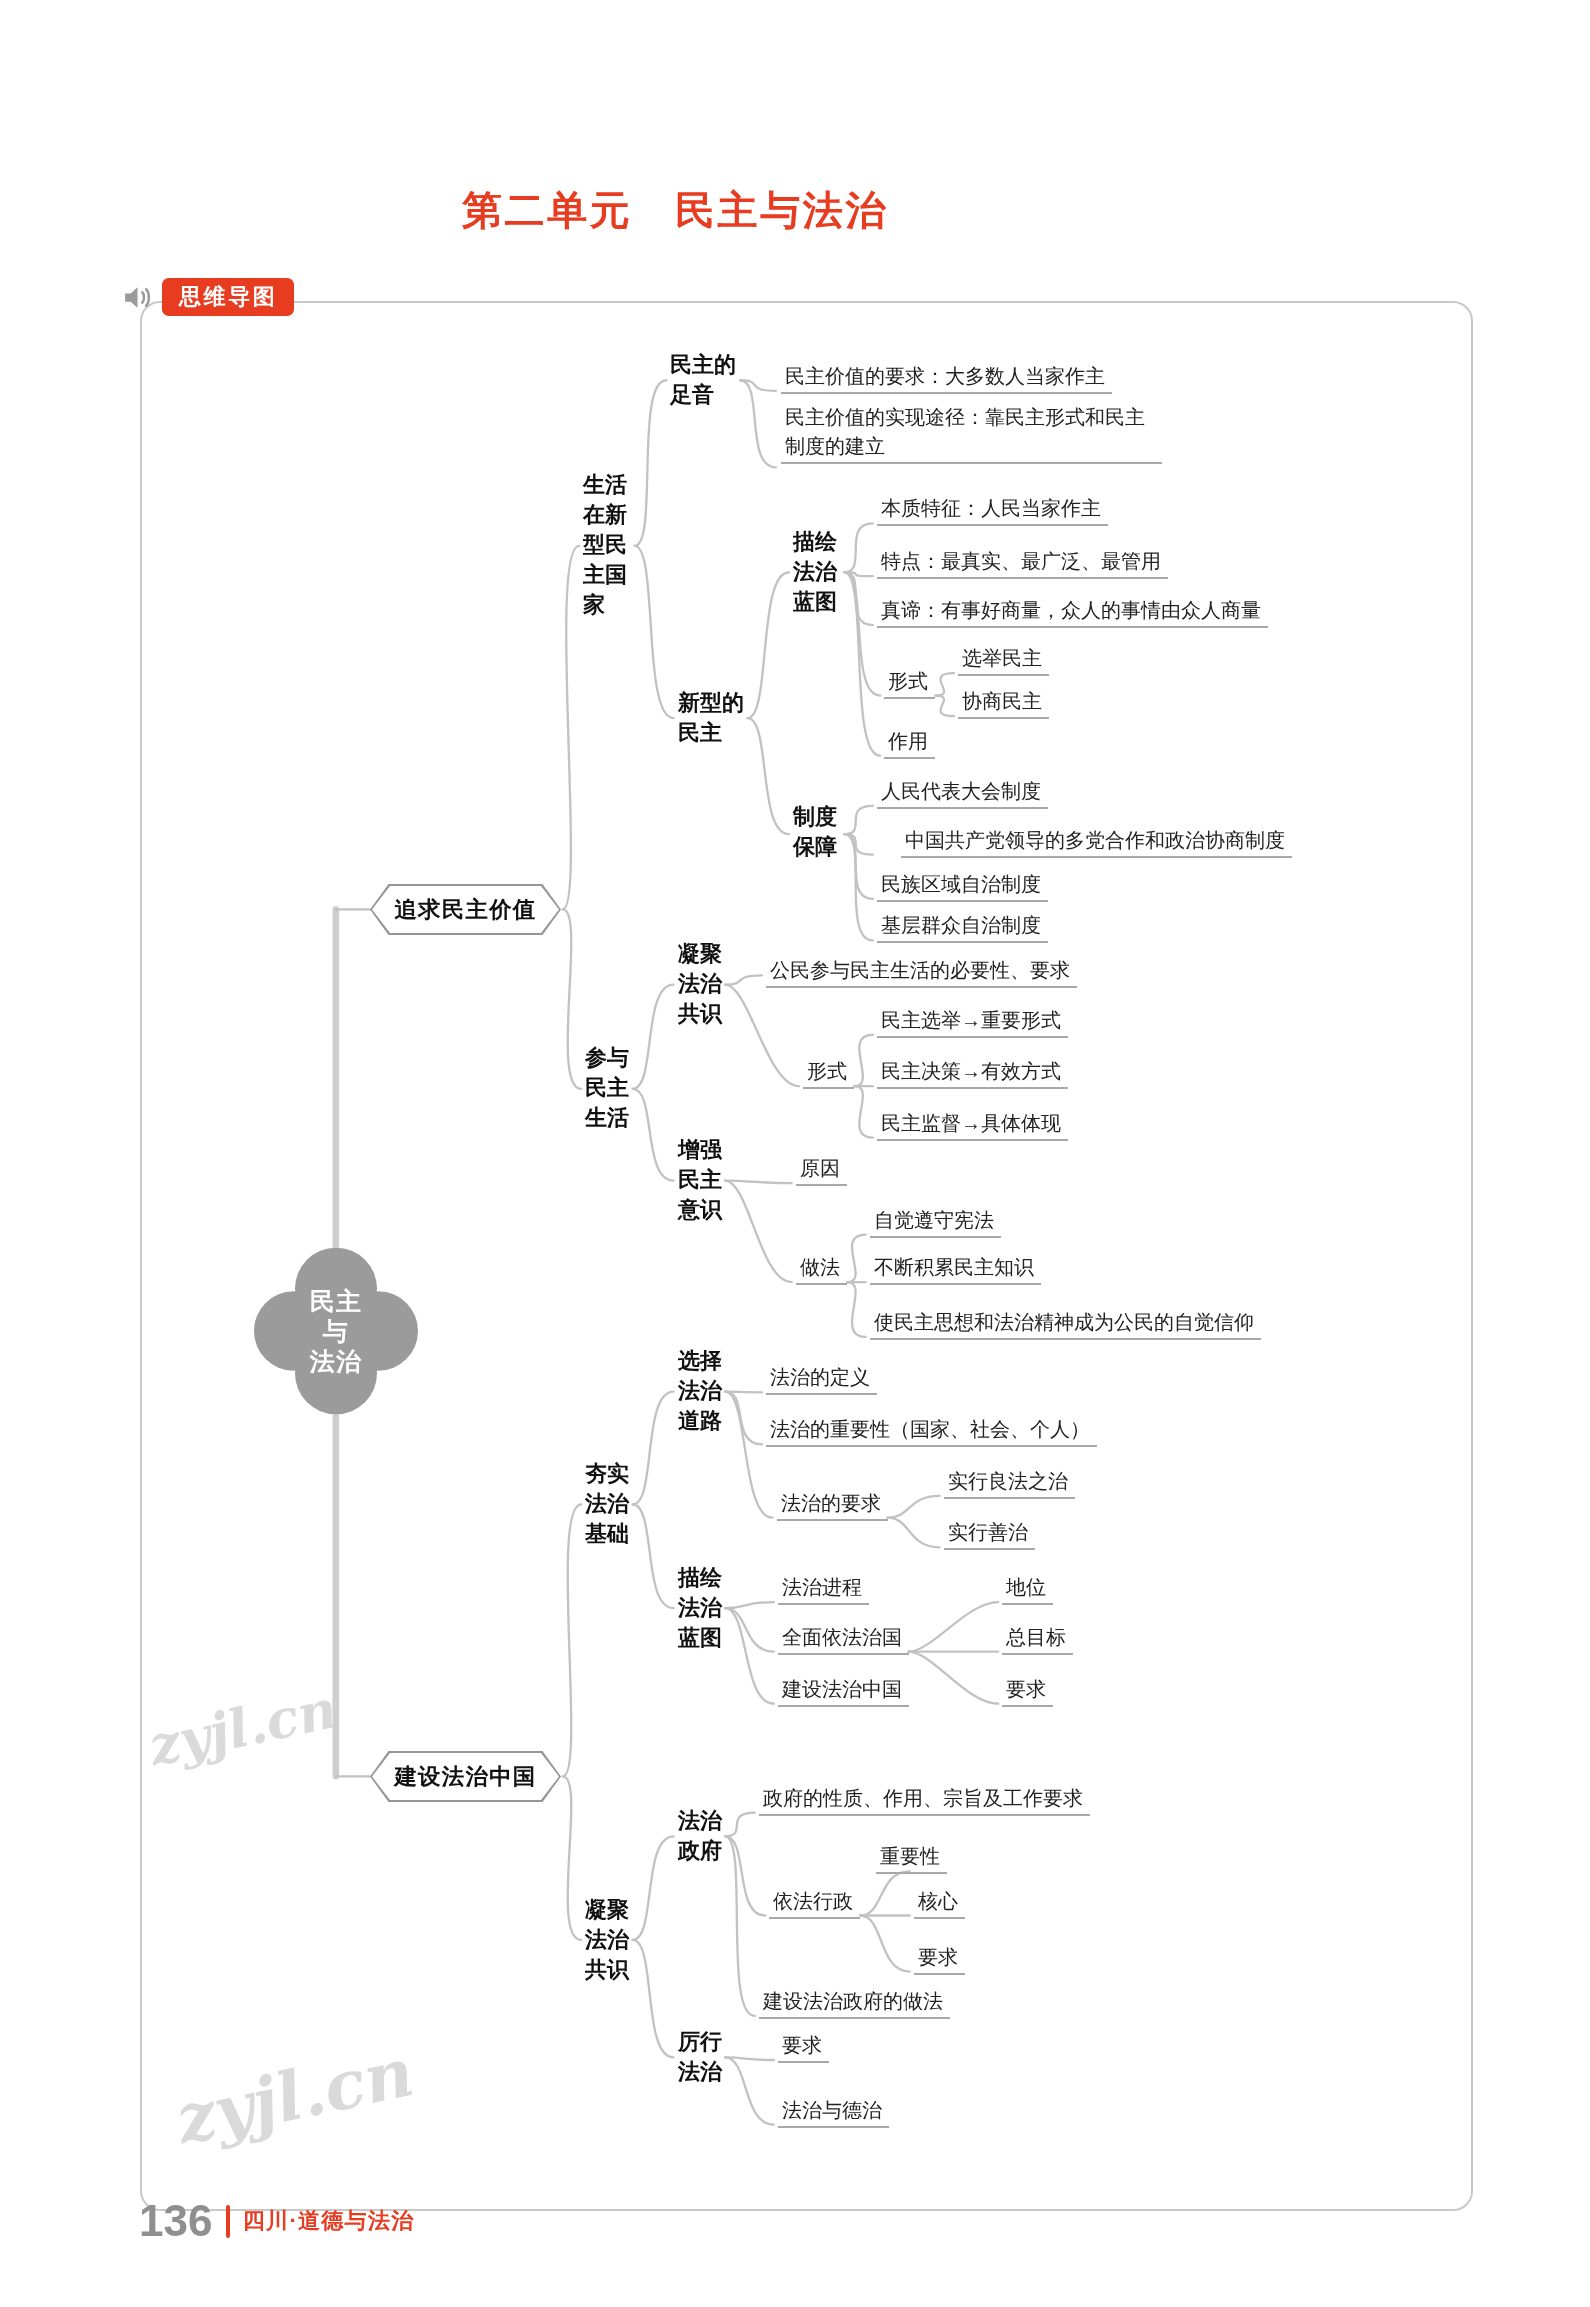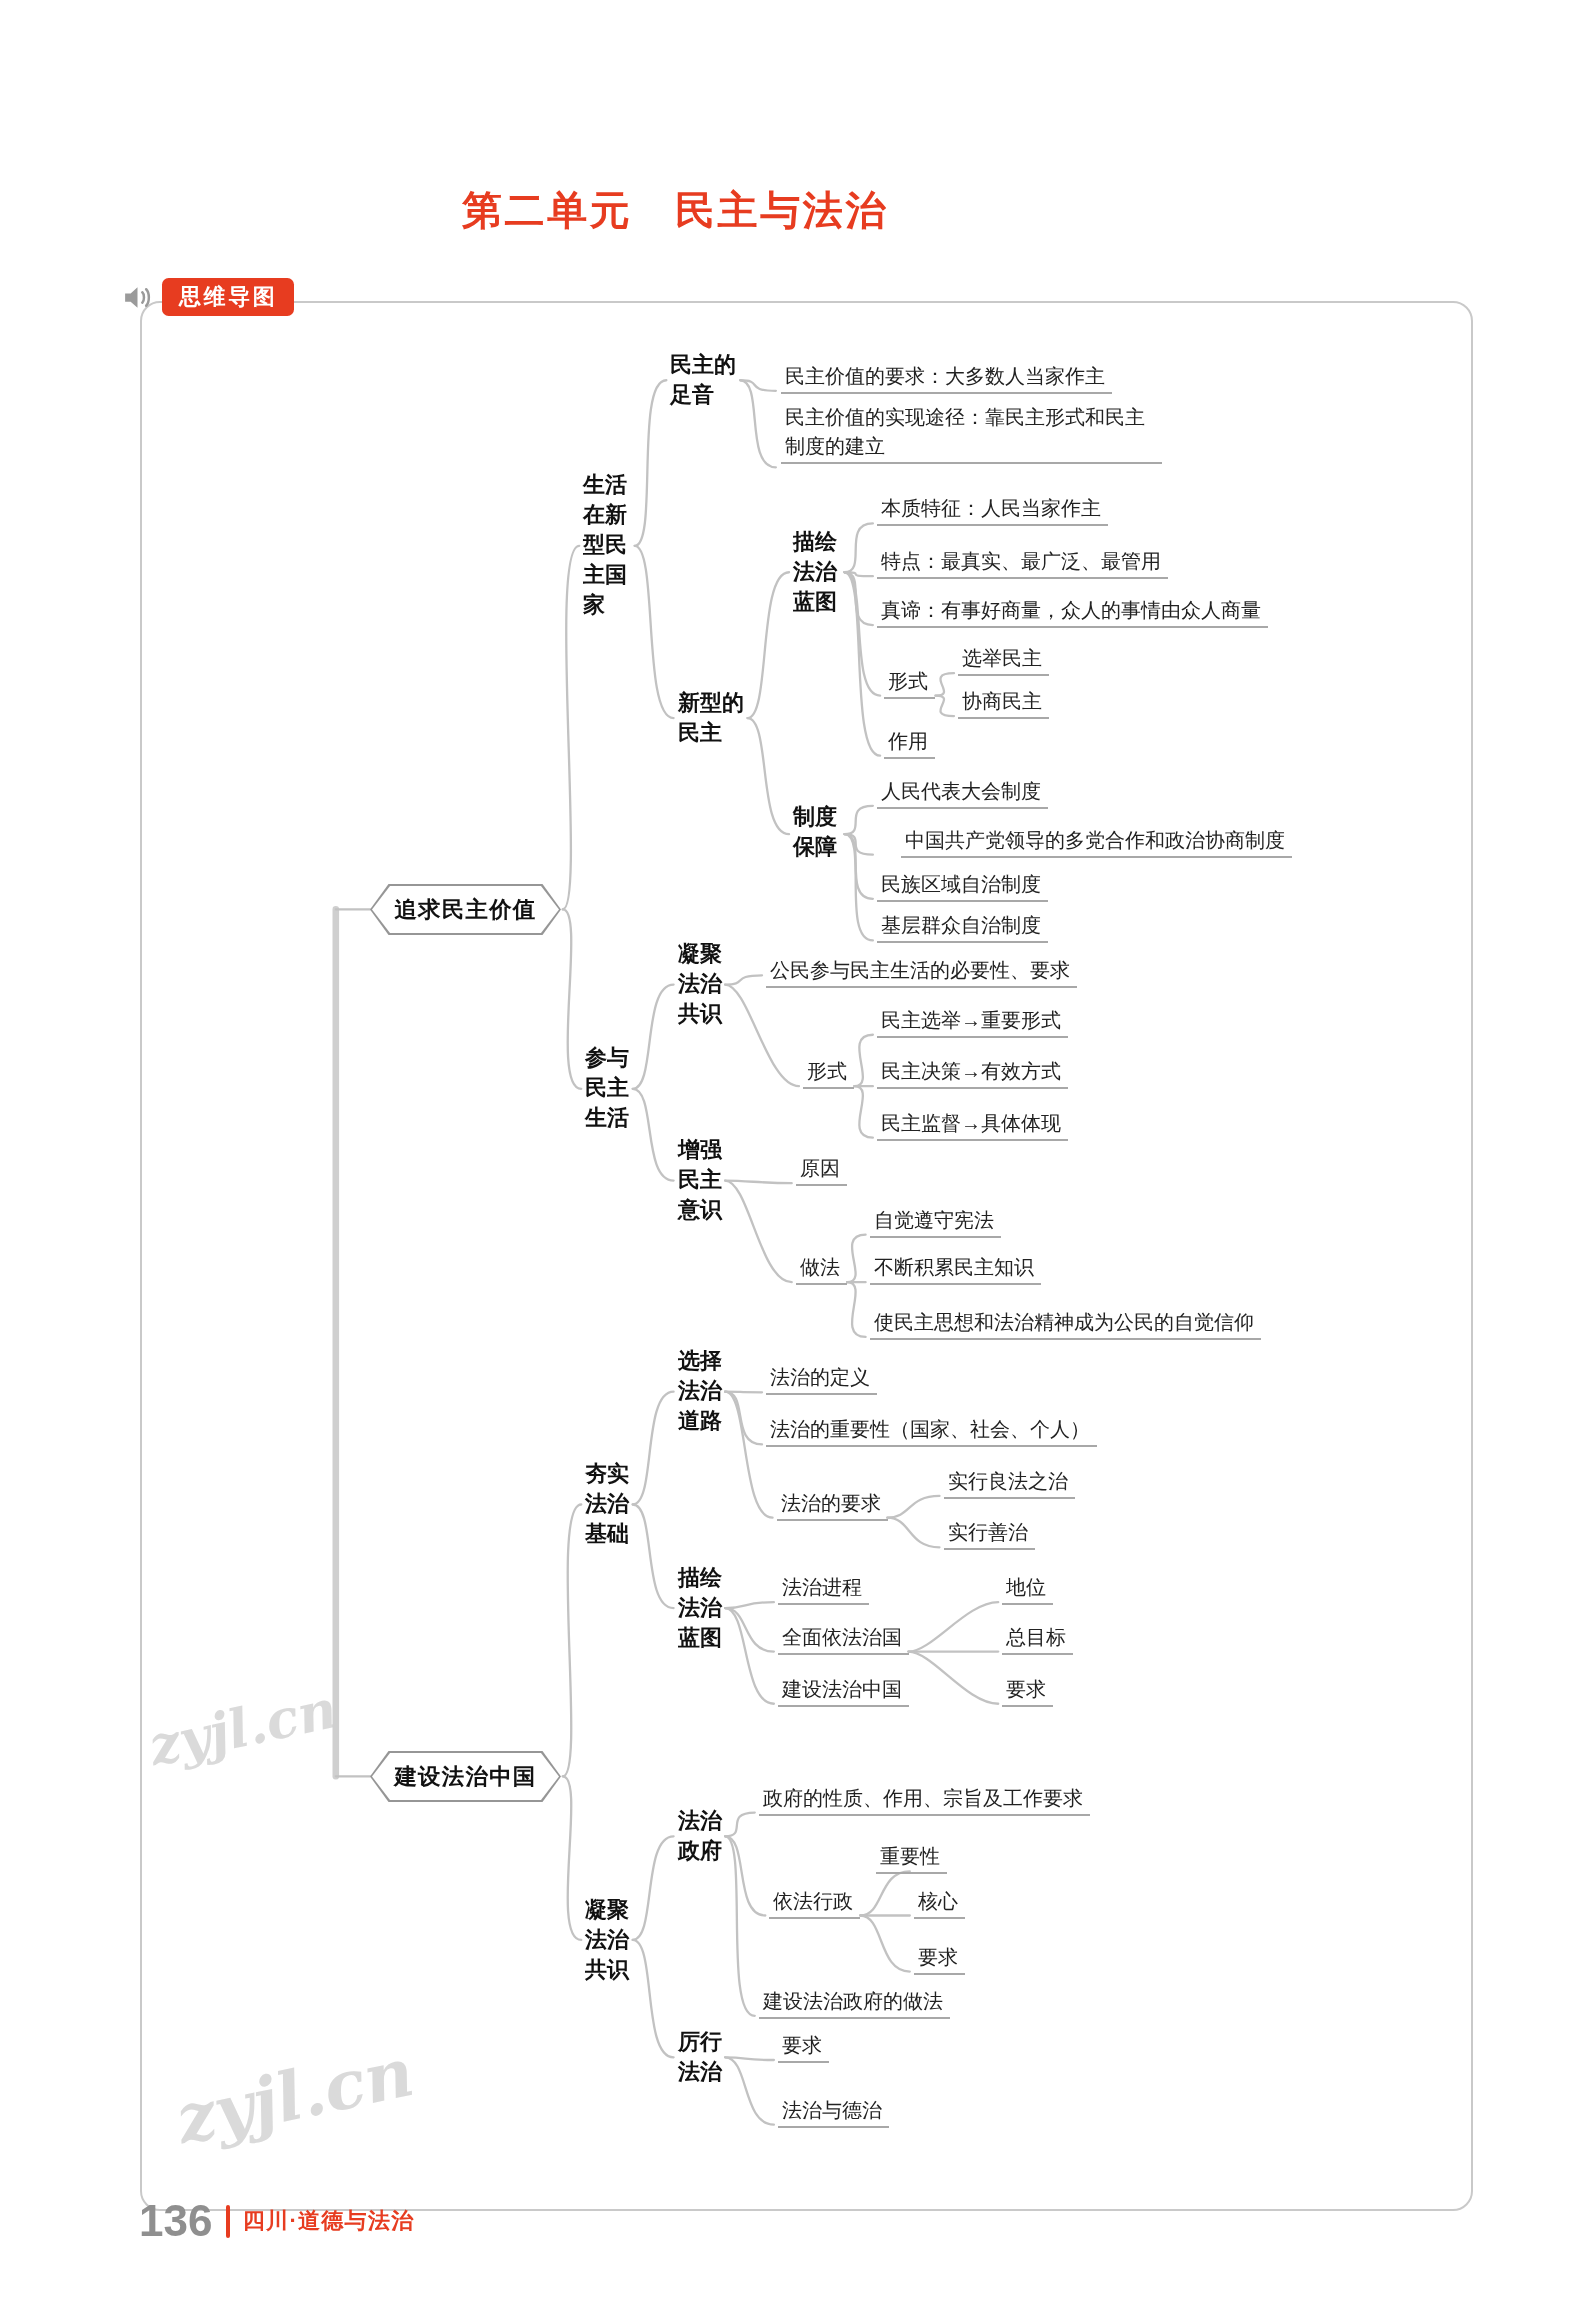--- a/index.html
+++ b/index.html
@@ -116,20 +116,36 @@
       <path d="M1099,2783 C1135,2783 1096,2747 1144,2747"></path>
       <path d="M1099,2783 C1135,2783 1112,2903 1160,2903"></path>
       <path d="M1099,2783 C1135,2783 1096,3055 1144,3055"></path>
       <path d="M1304,2903 C1340,2903 1331,2836 1379,2836"></path>
       <path d="M1304,2903 C1340,2903 1331,2903 1379,2903"></path>
       <path d="M1304,2903 C1340,2903 1331,2988 1379,2988"></path>
       <path d="M1099,3118 C1135,3118 1125,3122 1173,3122"></path>
       <path d="M1099,3118 C1135,3118 1125,3220 1173,3220"></path>
     </svg>
 
+  <div class="root">
+    <svg viewBox="0 0 260 260">
+      <g fill="#9b9b9b">
+        <circle cx="130" cy="66" r="62"></circle>
+        <circle cx="130" cy="194" r="62"></circle>
+        <circle cx="66" cy="130" r="60"></circle>
+        <circle cx="194" cy="130" r="60"></circle>
+        <circle cx="130" cy="130" r="72"></circle>
+      </g>
+    </svg>
+    <div class="root-txt">
+      <div>民主</div>
+      <div>与</div>
+      <div>法治</div>
+    </div>
+  </div>
 
   <div class="hex" style="left:370px;top:884px;">
     <div class="hex-bg"></div>
     <div class="hex-fill"></div>
     <div class="hex-txt">追求民主价值</div>
   </div>
   <div class="hex" style="left:370px;top:1751px;">
     <div class="hex-bg"></div>
     <div class="hex-fill"></div>
     <div class="hex-txt">建设法治中国</div>

